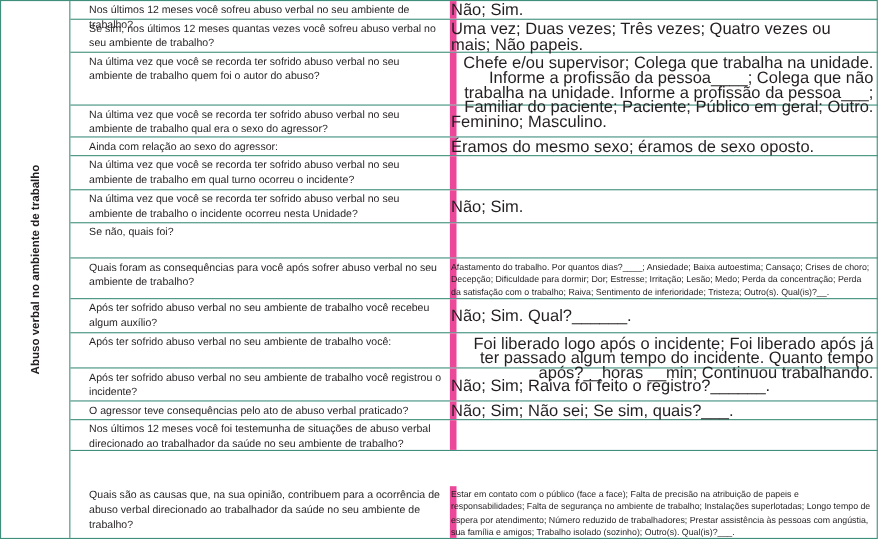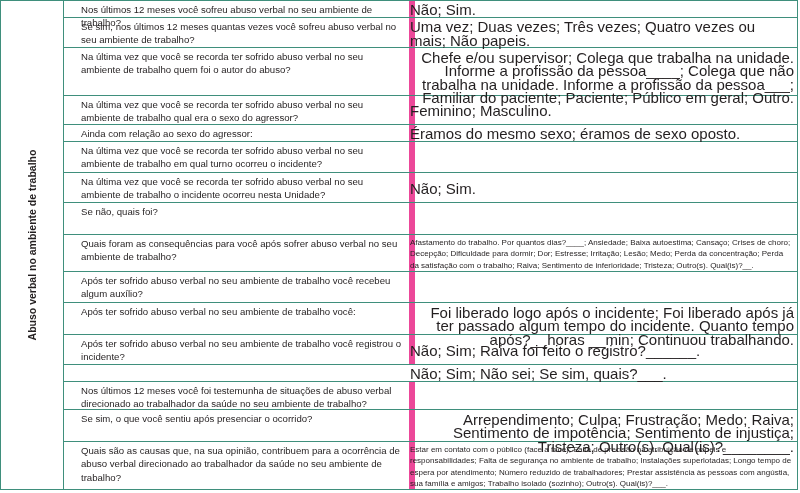--- a/index.html
+++ b/index.html
@@ -73,46 +73,44 @@
     <div class="q">Se não, quais foi?</div>
   </div>
   <div class="row" style="top:234px;height:37px">
     <div class="q">Quais foram as consequências para você após sofrer abuso verbal no seu ambiente de trabalho?</div>
     <div class="a small">
         <span>Afastamento do trabalho. Por quantos dias?____; Ansiedade; Baixa autoestima; Cansaço; Crises de choro; Decepção; Dificuldade para dormir; Dor; Estresse; Irritação; Lesão; Medo; Perda da concentração; Perda da satisfação com o trabalho; Raiva; Sentimento de inferioridade; Tristeza; Outro(s). Qual(is)?__.</span>
       </div>
   </div>
   <div class="row" style="top:271px;height:31px">
     <div class="q">Após ter sofrido abuso verbal no seu ambiente de trabalho você recebeu algum auxílio?</div>
+    <div class="a">
+        <span>Não; Sim. Qual?______.</span>
+      </div>
   </div>
   <div class="row" style="top:302px;height:32px">
     <div class="q">Após ter sofrido abuso verbal no seu ambiente de trabalho você:</div>
     <div class="a top">
         <span>Foi liberado logo após o incidente; Foi liberado após já ter passado algum tempo do incidente. Quanto tempo após?__horas __min; Continuou trabalhando.</span>
       </div>
   </div>
   <div class="row" style="top:334px;height:30px">
     <div class="q">Após ter sofrido abuso verbal no seu ambiente de trabalho você registrou o incidente?</div>
     <div class="a">
         <span>Não; Sim; Raiva foi feito o registro?______.</span>
       </div>
   </div>
   <div class="row" style="top:364px;height:17px">
+    <div class="q">O agressor teve consequências pelo ato de abuso verbal praticado?</div>
     <div class="a">
         <span>Não; Sim; Não sei; Se sim, quais?___.</span>
       </div>
   </div>
   <div class="row" style="top:381px;height:28px">
     <div class="q">Nos últimos 12 meses você foi testemunha de situações de abuso verbal direcionado ao trabalhador da saúde no seu ambiente de trabalho?</div>
-  </div>
-  <div class="row" style="top:409px;height:32px">
-    <div class="q">Se sim, o que você sentiu após presenciar o ocorrido?</div>
-    <div class="a top">
-        <span>Arrependimento; Culpa; Frustração; Medo; Raiva; Sentimento de impotência; Sentimento de injustiça; Tristeza; Outro(s). Qual(is)?________.</span>
-      </div>
   </div>
   <div class="row" style="top:441px;height:47px">
     <div class="q">Quais são as causas que, na sua opinião, contribuem para a ocorrência de abuso verbal direcionado ao trabalhador da saúde no seu ambiente de trabalho?</div>
     <div class="a small">
         <span>Estar em contato com o público (face a face); Falta de precisão na atribuição de papeis e responsabilidades; Falta de segurança no ambiente de trabalho; Instalações superlotadas; Longo tempo de espera por atendimento; Número reduzido de trabalhadores; Prestar assistência às pessoas com angústia, sua família e amigos; Trabalho isolado (sozinho); Outro(s). Qual(is)?___.</span>
       </div>
   </div>
 </div>
 
 </body></html>

